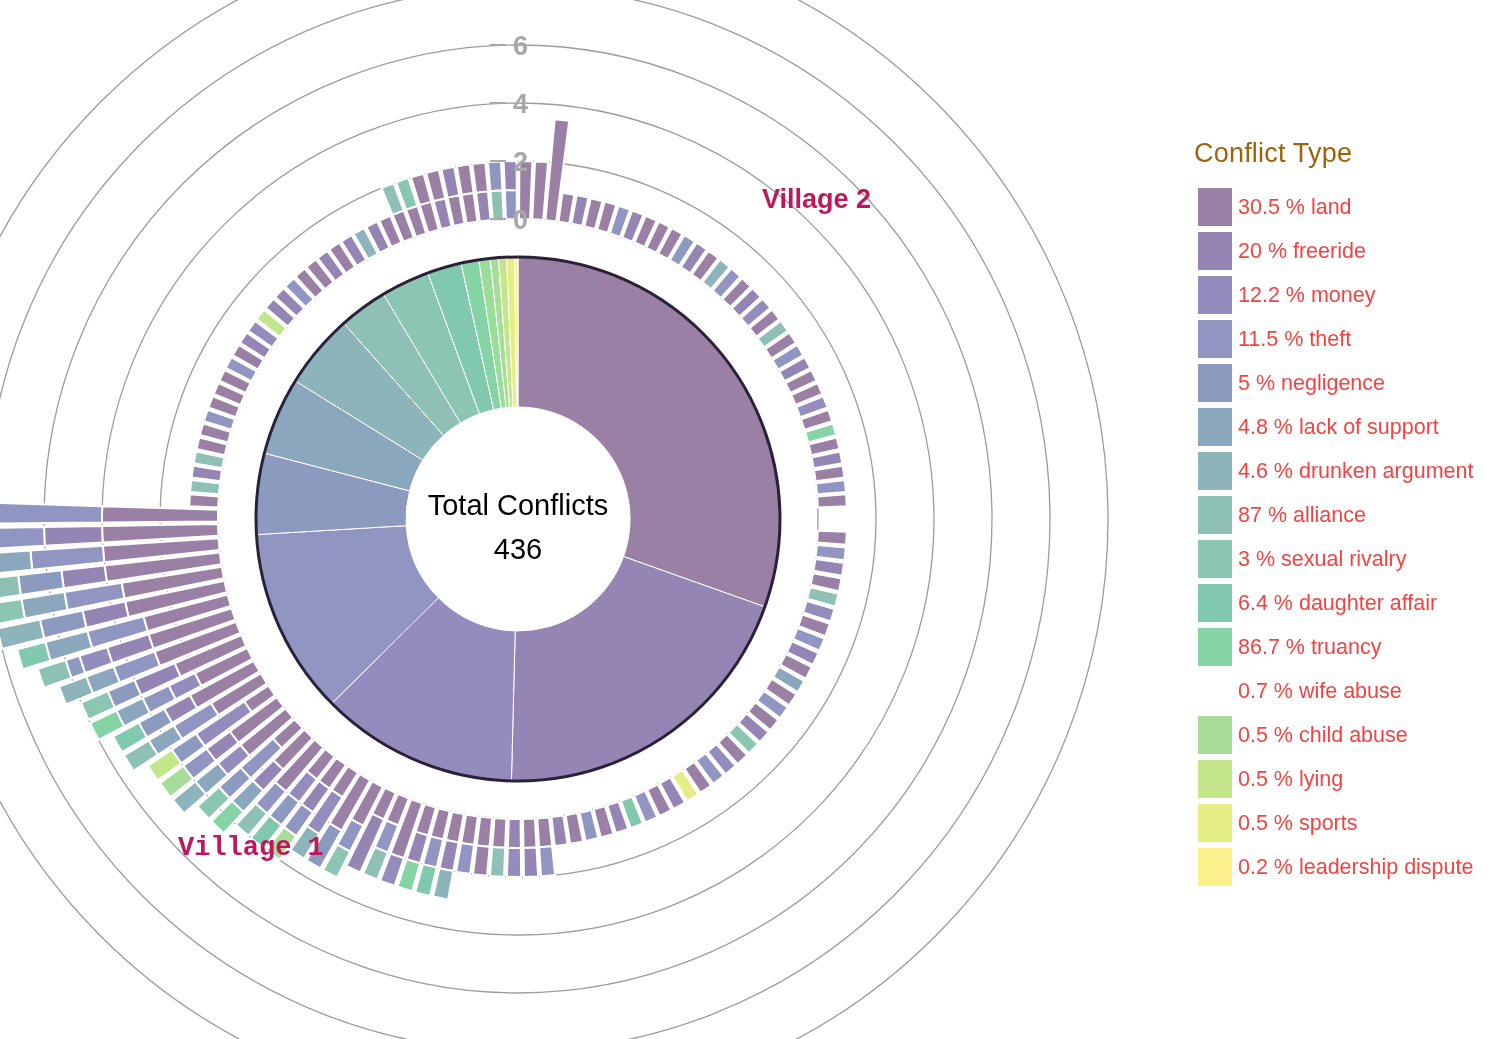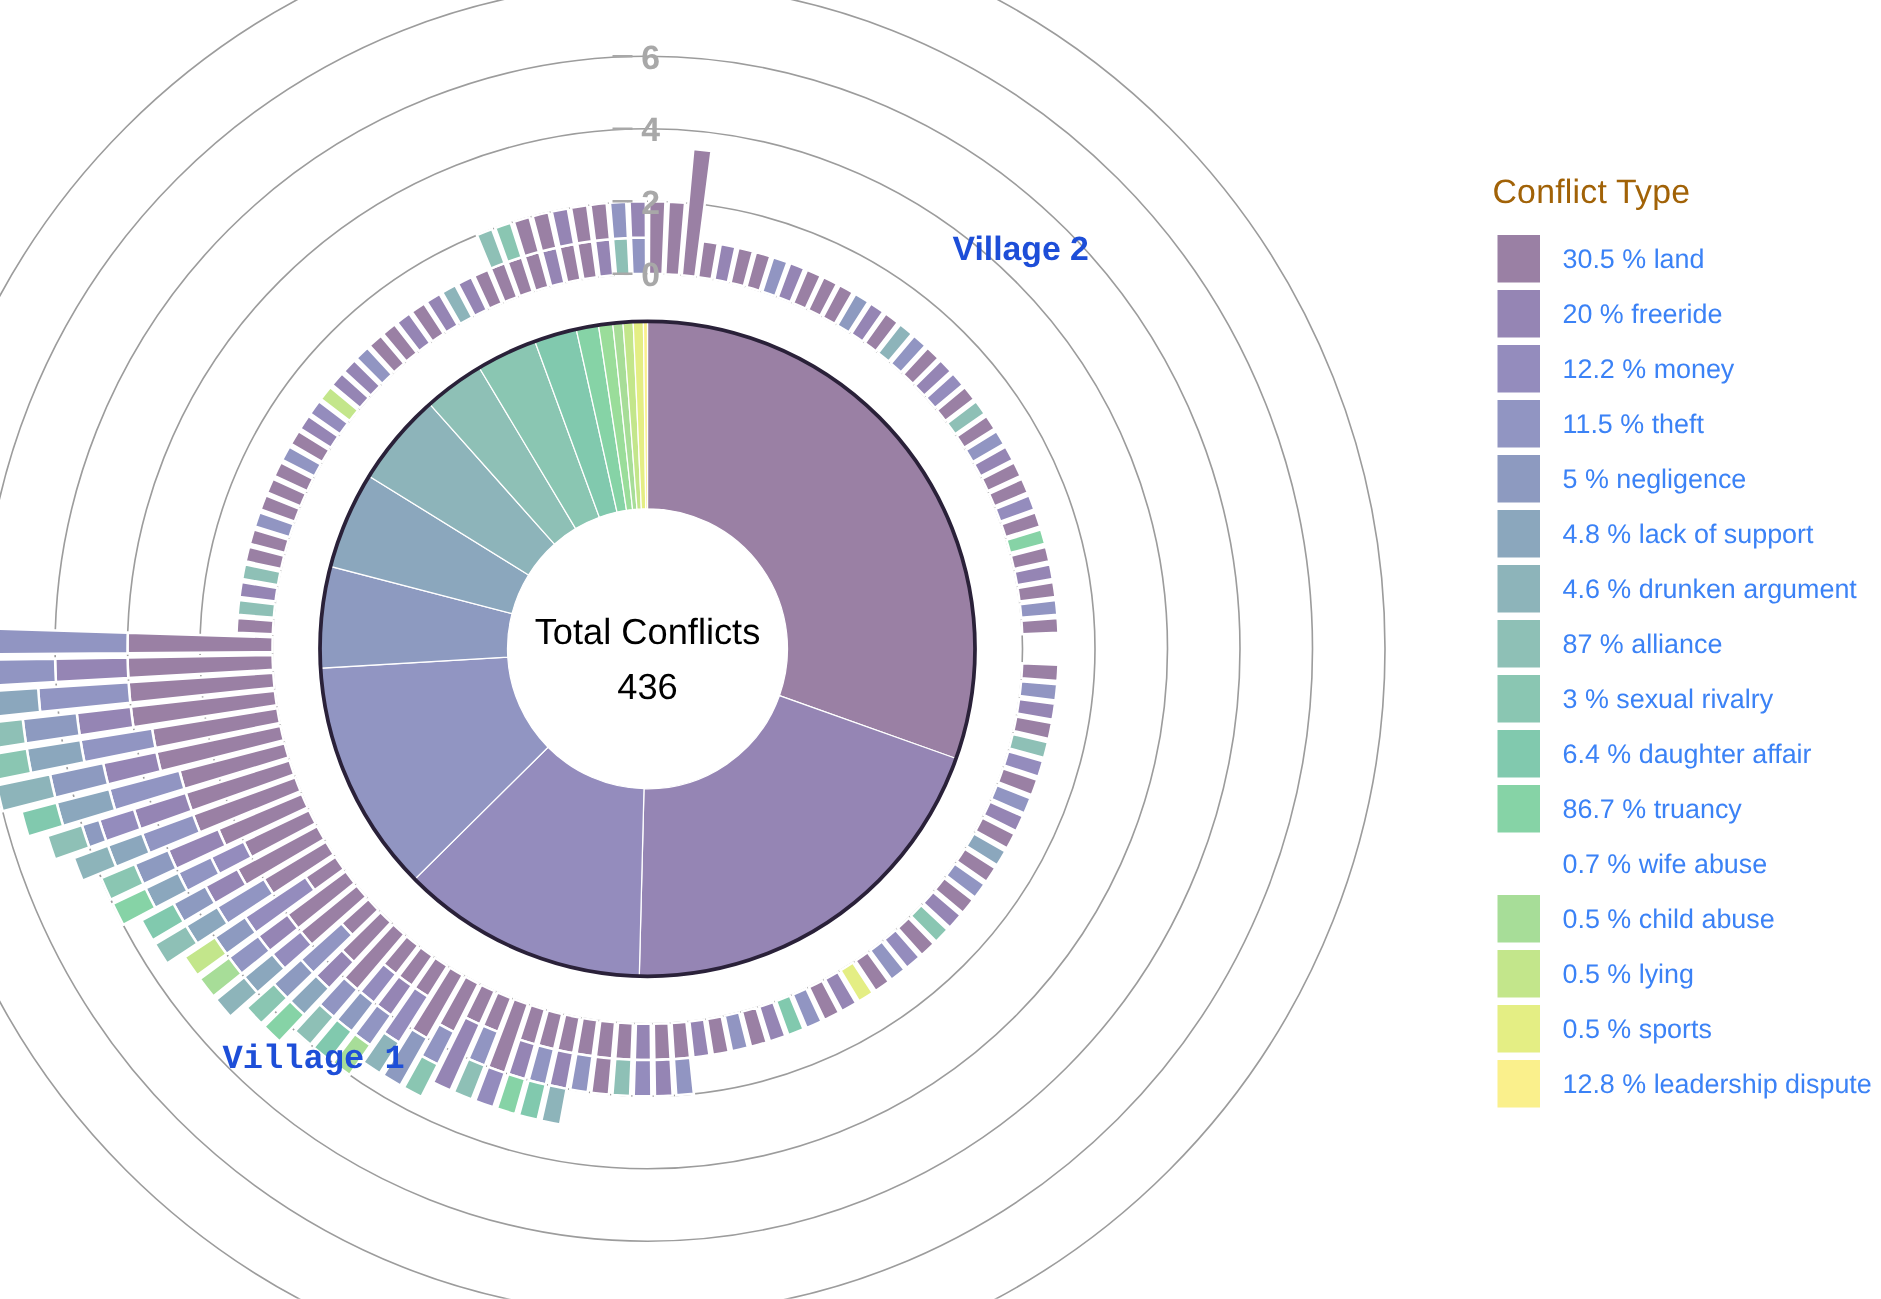--- a/index.html
+++ b/index.html
@@ -49,29 +49,29 @@
     height: 44px;
   }
   .legend-swatch {
     width: 34px;
     height: 38px;
     flex: 0 0 auto;
     margin-left: 8px;
   }
   .legend-label {
     font-size: 21.5px;
-    color: #3b82f6;
-    margin-left: 18px;
+    color: #ef4444;
+    margin-left: 6px;
     white-space: nowrap;
   }
   .village-label {
     position: absolute;
     font-size: 27px;
     font-weight: bold;
-    color: #1d4ed8;
+    color: #be185d;
     white-space: nowrap;
   }
   #village-1-label { left: 178px; top: 833px; font-family: Liberation Mono, monospace; }
   #village-2-label { left: 762px; top: 184px; }
   .center-line1 {
     font-size: 29px;
     fill: #000000;
   }
   .center-line2 {
     font-size: 29px;
@@ -430,18 +430,18 @@
         <div class="legend-row">
           <div class="legend-swatch" style="background: rgb(195, 230, 139);"></div>
           <div class="legend-label">0.5 % lying</div>
         </div>
         <div class="legend-row">
           <div class="legend-swatch" style="background: rgb(228, 238, 132);"></div>
           <div class="legend-label">0.5 % sports</div>
         </div>
         <div class="legend-row">
           <div class="legend-swatch" style="background: rgb(250, 240, 140);"></div>
-          <div class="legend-label">12.8 % leadership dispute</div>
+          <div class="legend-label">0.2 % leadership dispute</div>
         </div>
       </div>
   </div>
 
 </div>
 
 </body></html>

